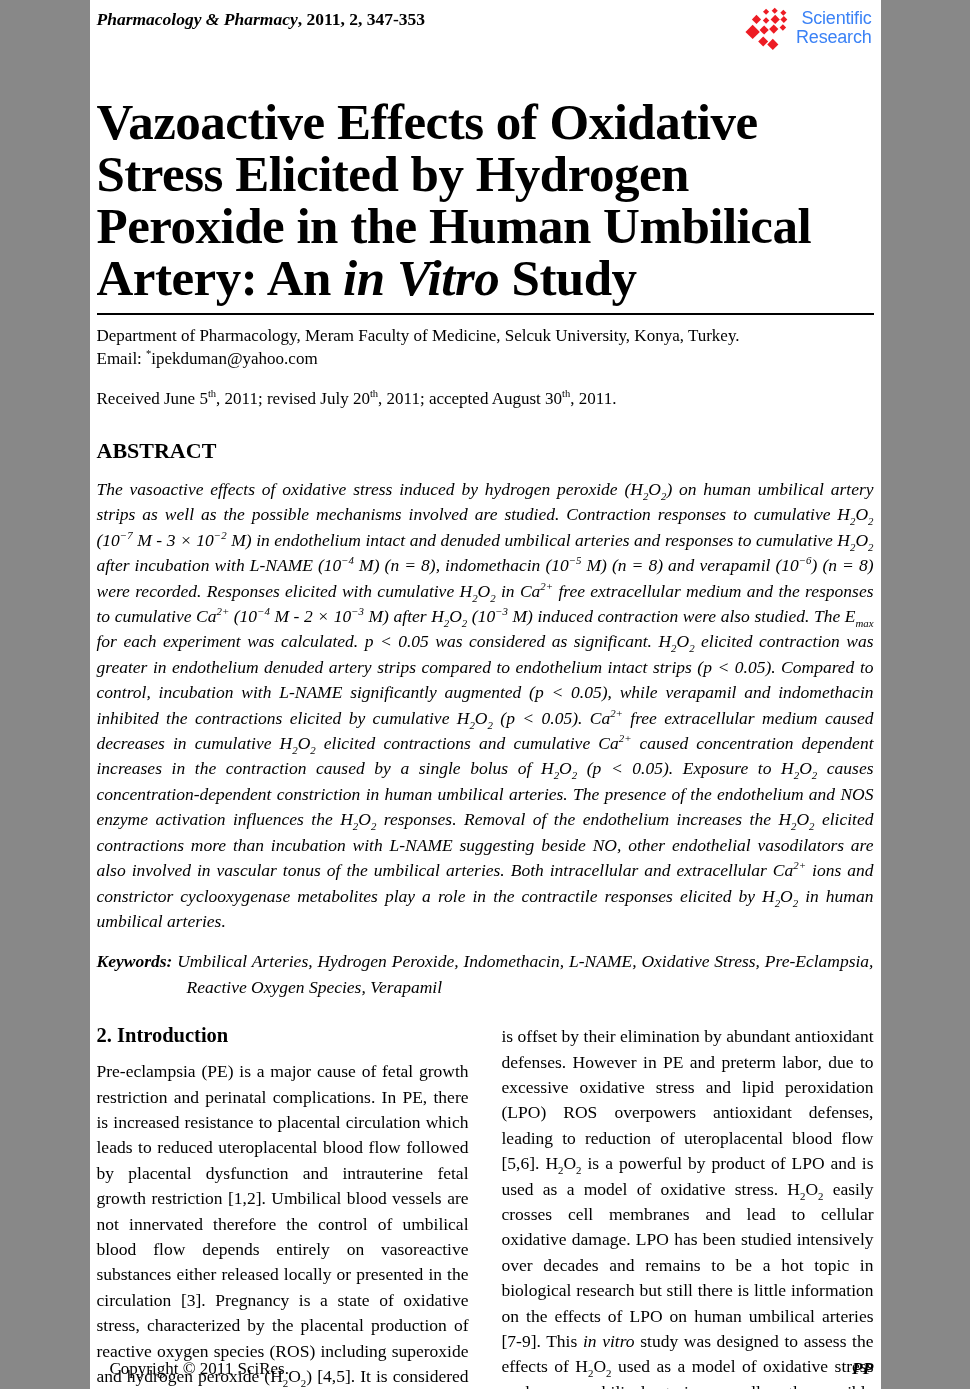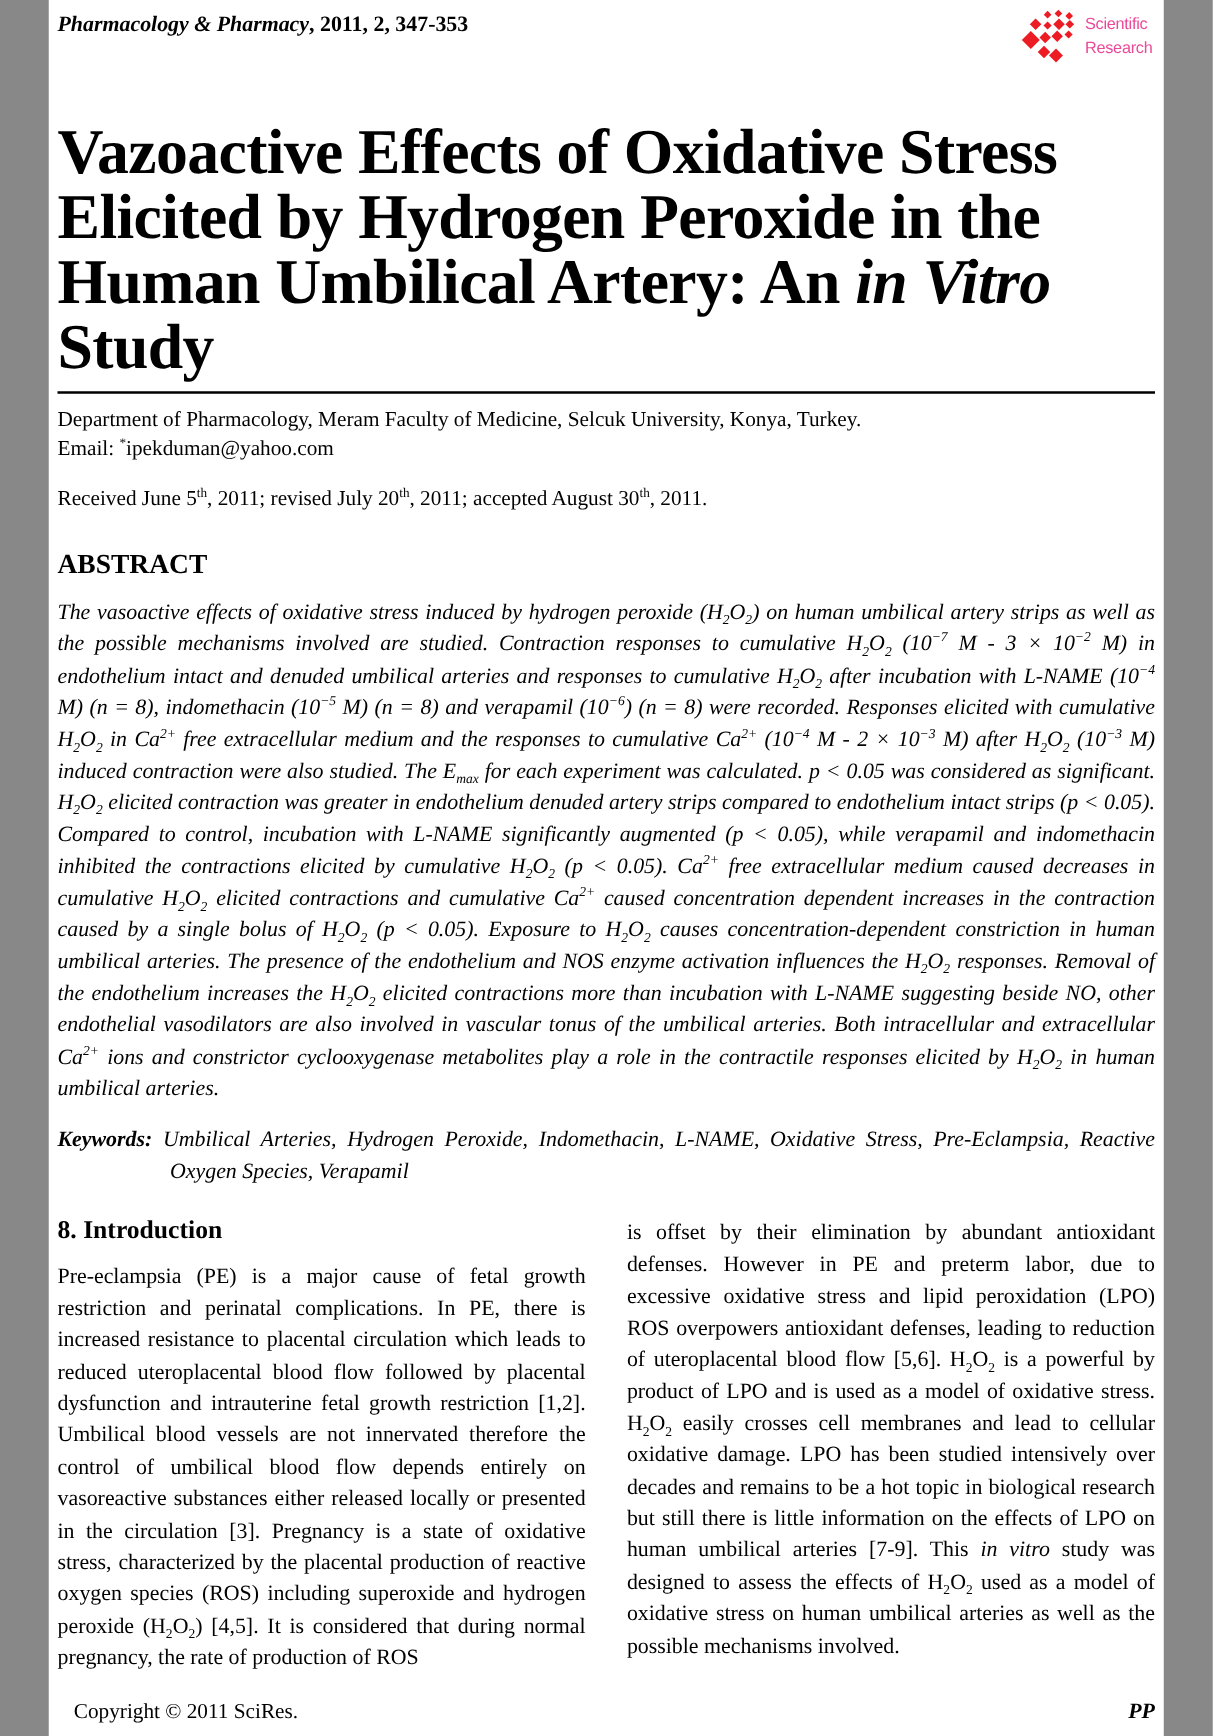--- a/index.html
+++ b/index.html
@@ -1,18 +1,18 @@
 <!DOCTYPE html>
 <html><head>
 <meta charset="utf-8">
 <style>
   * { margin: 0; padding: 0; box-sizing: border-box; }
   html, body { background: #888; }
   .page {
-    width: 892px; height: 1389px;
+    width: 791px; height: 1389px;
     background: #ffffff;
     margin: 0 auto;
     position: relative;
     font-family: "Liberation Serif", serif;
     color: #000;
     padding: 6px 7px 0 7px;
     overflow: hidden;
   }
   sup { font-size: 62%; line-height: 0; vertical-align: super; }
   sub { font-size: 62%; line-height: 0; vertical-align: sub; }
@@ -20,22 +20,22 @@
   
   .header { display: flex; justify-content: space-between; align-items: flex-start; }
   .header-left { padding-top: 2px; }
   .journal-line { font-size: 17.5px; font-weight: bold; line-height: 22px; }
   .journal-line em { font-style: italic; }
   .doi-line { font-size: 16.5px; line-height: 22px; margin-top: 1px; }
   .logo { display: flex; align-items: flex-start; gap: 4px; padding-right: 2px; }
   .logo svg { width: 48px; height: 48px; display: block; }
   .logo-text {
     font-family: "Liberation Sans", sans-serif;
-    font-size: 13px; line-height: 19px; color: #ec4899;
-    padding-top: 3px; letter-spacing: -0.2px;
+    font-size: 18px; line-height: 19px; color: #3b82f6;
+    padding-top: 3px; letter-spacing: -0.2px; text-align: right;
   }
 
   
   .paper-title {
     margin-top: 42px;
     font-size: 51px; font-weight: bold; line-height: 52px;
     letter-spacing: -0.5px;
     max-width: 945px;
   }
   .paper-title em { font-style: italic; }
@@ -123,21 +123,21 @@
   <div class="received">Received June 5<sup>th</sup>, 2011; revised July 20<sup>th</sup>, 2011; accepted August 30<sup>th</sup>, 2011.</div>
 
   <div class="abs-heading">ABSTRACT</div>
   <p class="abs-body">The vasoactive effects of oxidative stress induced by hydrogen peroxide (H<sub>2</sub>O<sub>2</sub>) on human umbilical artery strips as well as the possible mechanisms involved are studied. Contraction responses to cumulative H<sub>2</sub>O<sub>2</sub> (10<sup>−7</sup> M - 3 × 10<sup>−2</sup> M) in endothelium intact and denuded umbilical arteries and responses to cumulative H<sub>2</sub>O<sub>2</sub> after incubation with L-NAME (10<sup>−4</sup> M) (n = 8), indomethacin (10<sup>−5</sup> M) (n = 8) and verapamil (10<sup>−6</sup>) (n = 8) were recorded. Responses elicited with cumulative H<sub>2</sub>O<sub>2</sub> in Ca<sup>2+</sup> free extracellular medium and the responses to cumulative Ca<sup>2+</sup> (10<sup>−4</sup> M - 2 × 10<sup>−3</sup> M) after H<sub>2</sub>O<sub>2</sub> (10<sup>−3</sup> M) induced contraction were also studied. The E<sub>max</sub> for each experiment was calculated. p &lt; 0.05 was considered as significant. H<sub>2</sub>O<sub>2</sub> elicited contraction was greater in endothelium denuded artery strips compared to endothelium intact strips (p &lt; 0.05). Compared to control, incubation with L-NAME significantly augmented (p &lt; 0.05), while verapamil and indomethacin inhibited the contractions elicited by cumulative H<sub>2</sub>O<sub>2</sub> (p &lt; 0.05). Ca<sup>2+</sup> free extracellular medium caused decreases in cumulative H<sub>2</sub>O<sub>2</sub> elicited contractions and cumulative Ca<sup>2+</sup> caused concentration dependent increases in the contraction caused by a single bolus of H<sub>2</sub>O<sub>2</sub> (p &lt; 0.05). Exposure to H<sub>2</sub>O<sub>2</sub> causes concentration-dependent constriction in human umbilical arteries. The presence of the endothelium and NOS enzyme activation influences the H<sub>2</sub>O<sub>2</sub> responses. Removal of the endothelium increases the H<sub>2</sub>O<sub>2</sub> elicited contractions more than incubation with L-NAME suggesting beside NO, other endothelial vasodilators are also involved in vascular tonus of the umbilical arteries. Both intracellular and extracellular Ca<sup>2+</sup> ions and constrictor cyclooxygenase metabolites play a role in the contractile responses elicited by H<sub>2</sub>O<sub>2</sub> in human umbilical arteries.</p>
 
   <p class="keywords"><span class="kw-label">Keywords:</span>
     <span>Umbilical Arteries, Hydrogen Peroxide, Indomethacin, L-NAME, Oxidative Stress, Pre-Eclampsia, Reactive Oxygen Species, Verapamil</span></p>
 
   <div class="columns">
     <div class="col col-left">
-      <div class="sec-heading">8. Introduction</div>
+      <div class="sec-heading">2. Introduction</div>
       <p class="body-par">Pre-eclampsia (PE) is a major cause of fetal growth restriction and perinatal complications. In PE, there is increased resistance to placental circulation which leads to reduced uteroplacental blood flow followed by placental dysfunction and intrauterine fetal growth restriction [1,2]. Umbilical blood vessels are not innervated therefore the control of umbilical blood flow depends entirely on vasoreactive substances either released locally or presented in the circulation [3]. Pregnancy is a state of oxidative stress, characterized by the placental production of reactive oxygen species (ROS) including superoxide and hydrogen peroxide (H<sub>2</sub>O<sub>2</sub>) [4,5]. It is considered that during normal pregnancy, the rate of production of ROS</p>
     </div>
     <div class="col col-right">
       <p class="body-par">is offset by their elimination by abundant antioxidant defenses. However in PE and preterm labor, due to excessive oxidative stress and lipid peroxidation (LPO) ROS overpowers antioxidant defenses, leading to reduction of uteroplacental blood flow [5,6]. H<sub>2</sub>O<sub>2</sub> is a powerful by product of LPO and is used as a model of oxidative stress. H<sub>2</sub>O<sub>2</sub> easily crosses cell membranes and lead to cellular oxidative damage. LPO has been studied intensively over decades and remains to be a hot topic in biological research but still there is little information on the effects of LPO on human umbilical arteries [7-9]. This <em>in vitro</em> study was designed to assess the effects of H<sub>2</sub>O<sub>2</sub> used as a model of oxidative stress on human umbilical arteries as well as the possible mechanisms involved.</p>
     </div>
   </div>
 
   <div class="footer">
     <span>Copyright © 2011 SciRes.</span>
     <span class="journal-abbrev">PP</span>

